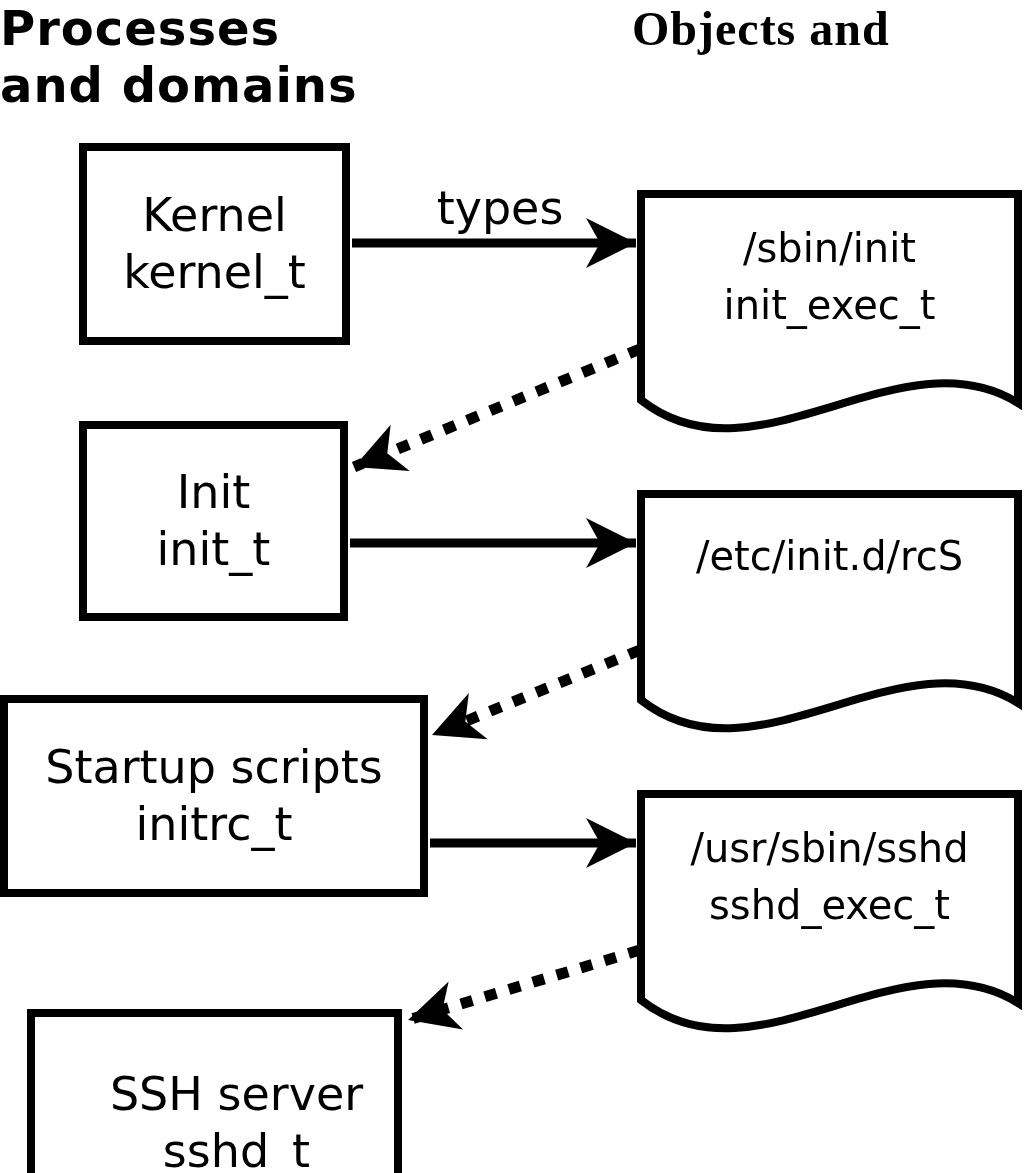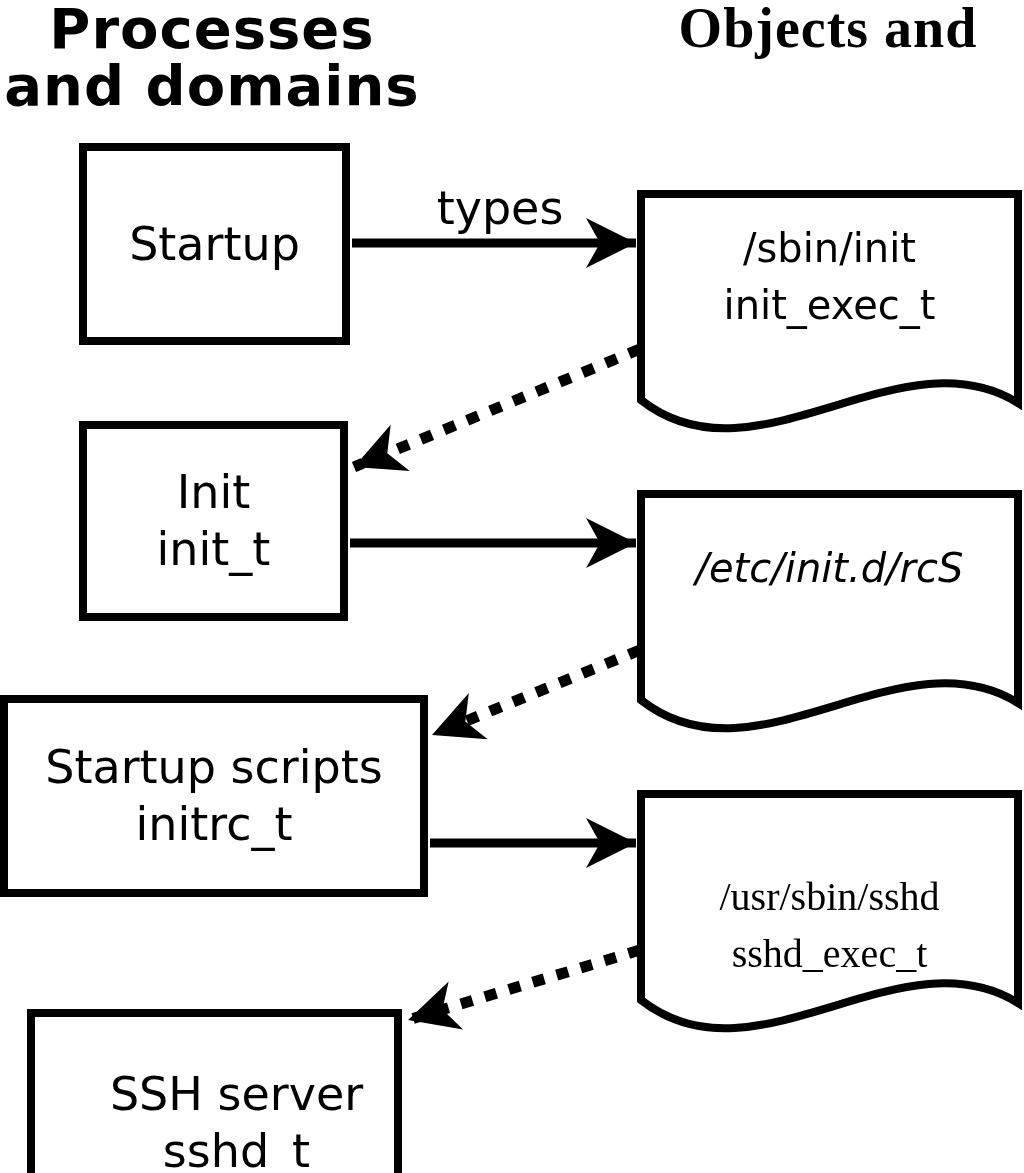--- a/index.html
+++ b/index.html
@@ -18,25 +18,24 @@
   }
   .shapes {
     position: absolute;
     left: 0;
     top: 0;
     z-index: 2;
   }
   .heading {
     position: absolute;
     z-index: 3;
-    font-size: 56px;
+    font-size: 48px;
     font-weight: bold;
     line-height: 57px;
     letter-spacing: 1px;
-    text-align: center;
     white-space: nowrap;
   }
   .heading-left  { left: 0;   top: 2; width: 424px; }
   .heading-right { left: 632px; top: 2; width: 392px; font-family: Liberation Serif, serif; }
   .node-box {
     position: absolute;
     z-index: 1;
     box-sizing: border-box;
     border: 8px solid #000000;
     background: #ffffff;
@@ -57,22 +56,22 @@
     position: absolute;
     z-index: 3;
     left: 637px;
     width: 385px;
     font-size: 40px;
     line-height: 57px;
     text-align: center;
     white-space: nowrap;
   }
   .doc-label-1 { top: 220px; }
-  .doc-label-2 { top: 540px; font-style: italic; }
-  .doc-label-3 { top: 868px; font-family: Liberation Serif, serif; }
+  .doc-label-2 { top: 528px; }
+  .doc-label-3 { top: 820px; }
   .edge-label {
     position: absolute;
     z-index: 3;
     left: 420px;
     top: 180px;
     width: 160px;
     font-size: 46px;
     line-height: 57px;
     text-align: center;
     white-space: nowrap;
@@ -105,21 +104,22 @@
 
   <div class="heading heading-left">
     <div>Processes</div>
     <div>and domains</div>
   </div>
   <div class="heading heading-right">
     <div>Objects and</div>
   </div>
 
   <div class="node-box box-kernel">
-    <div>Startup</div>
+    <div>Kernel</div>
+    <div>kernel_t</div>
   </div>
   <div class="node-box box-startup">
     <div>Startup scripts</div>
     <div>initrc_t</div>
   </div>
   <div class="node-box box-init">
     <div>Init</div>
     <div>init_t</div>
   </div>
   <div class="node-box box-ssh">

